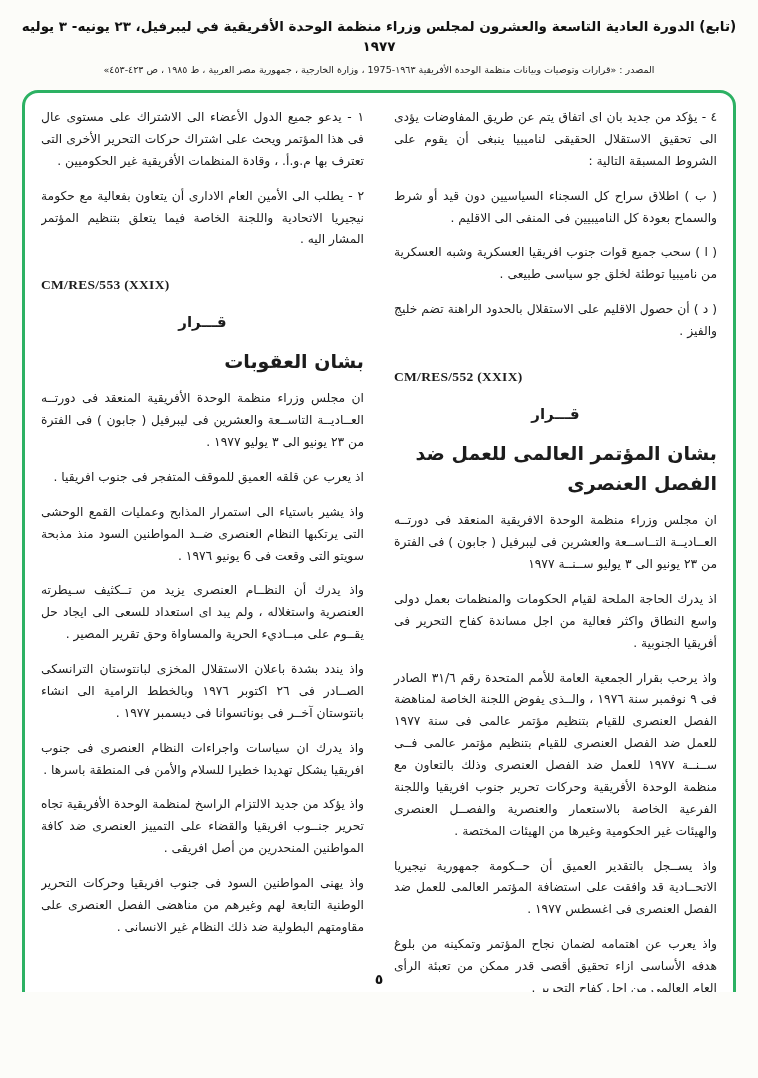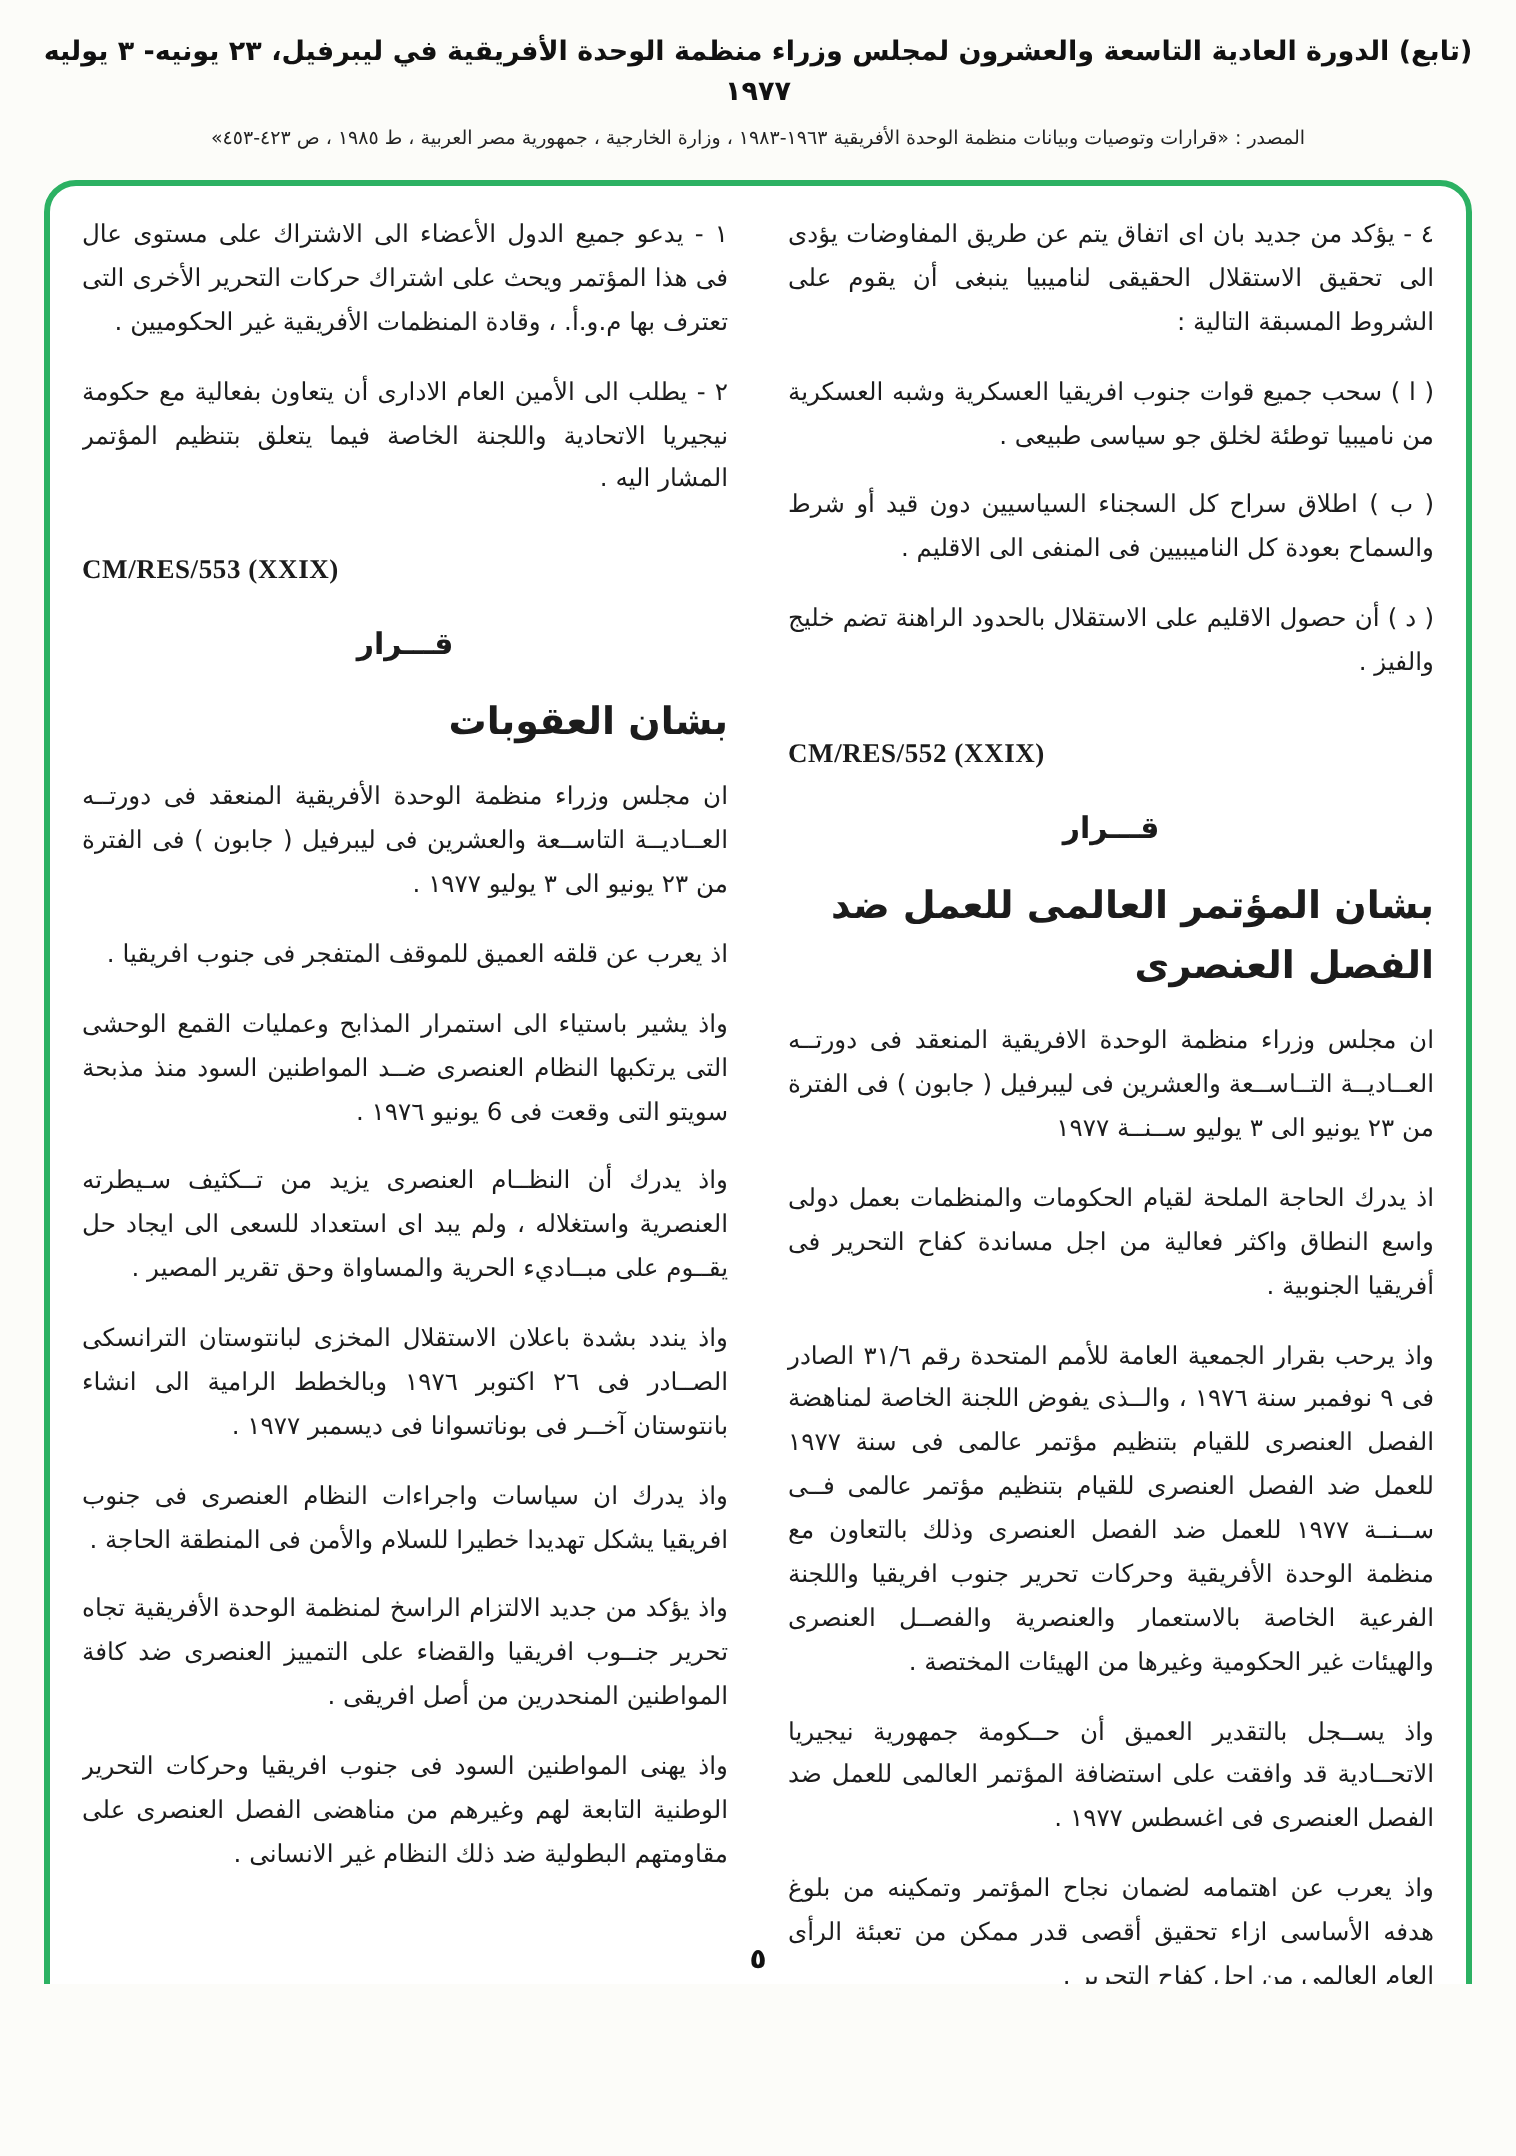--- a/index.html
+++ b/index.html
@@ -37,30 +37,30 @@
   .page-footer { position: absolute; bottom: 4px; left: 0; width: 100%; text-align: center; }
   .page-number { font-weight: 700; font-size: 14px; color: #111; }
 </style>
 </head>
 <body>
 
 <div class="page">
 
   <header class="doc-header">
     <div class="doc-title">(تابع) الدورة العادية التاسعة والعشرون لمجلس وزراء منظمة الوحدة الأفريقية في ليبرفيل، ٢٣ يونيه- ٣ يوليه ١٩٧٧</div>
-    <div class="doc-source">المصدر : «قرارات وتوصيات وبيانات منظمة الوحدة الأفريقية ١٩٦٣-١٩٨٣ ، وزارة الخارجية ، جمهورية مصر العربية ، ط ١٩٨٥ ، ص ٤٢٣-٤٥٣»</div>
+    <div class="doc-source">المصدر : «قرارات وتوصيات وبيانات منظمة الوحدة الأفريقية ١٩٦٣-1975 ، وزارة الخارجية ، جمهورية مصر العربية ، ط ١٩٨٥ ، ص ٤٢٣-٤٥٣»</div>
   </header>
 
   <div class="content-box">
     <div class="columns">
 
       <section class="column">
         <p class="para">٤ - يؤكد من جديد بان اى اتفاق يتم عن طريق المفاوضات يؤدى الى تحقيق الاستقلال الحقيقى لناميبيا ينبغى أن يقوم على الشروط المسبقة التالية :</p>
+        <p class="para">( ب ) اطلاق سراح كل السجناء السياسيين دون قيد أو شرط والسماح بعودة كل الناميبيين فى المنفى الى الاقليم .</p>
         <p class="para">( ا ) سحب جميع قوات جنوب افريقيا العسكرية وشبه العسكرية من ناميبيا توطئة لخلق جو سياسى طبيعى .</p>
-        <p class="para">( ب ) اطلاق سراح كل السجناء السياسيين دون قيد أو شرط والسماح بعودة كل الناميبيين فى المنفى الى الاقليم .</p>
         <p class="para">( د ) أن حصول الاقليم على الاستقلال بالحدود الراهنة تضم خليج والفيز .</p>
         <div class="code">CM/RES/552 (XXIX)</div>
         <h2 class="heading">قـــرار</h2>
         <h3 class="subheading">بشان المؤتمر العالمى للعمل ضد الفصل العنصرى</h3>
         <p class="para">ان مجلس وزراء منظمة الوحدة الافريقية المنعقد فى دورتــه العــاديــة التــاســعة والعشرين فى ليبرفيل ( جابون ) فى الفترة من ٢٣ يونيو الى ٣ يوليو ســنــة ١٩٧٧</p>
         <p class="para">اذ يدرك الحاجة الملحة لقيام الحكومات والمنظمات بعمل دولى واسع النطاق واكثر فعالية من اجل مساندة كفاح التحرير فى أفريقيا الجنوبية .</p>
         <p class="para">واذ يرحب بقرار الجمعية العامة للأمم المتحدة رقم ٣١/٦ الصادر فى ٩ نوفمبر سنة ١٩٧٦ ، والــذى يفوض اللجنة الخاصة لمناهضة الفصل العنصرى للقيام بتنظيم مؤتمر عالمى فى سنة ١٩٧٧ للعمل ضد الفصل العنصرى للقيام بتنظيم مؤتمر عالمى فــى ســنــة ١٩٧٧ للعمل ضد الفصل العنصرى وذلك بالتعاون مع منظمة الوحدة الأفريقية وحركات تحرير جنوب افريقيا واللجنة الفرعية الخاصة بالاستعمار والعنصرية والفصــل العنصرى والهيئات غير الحكومية وغيرها من الهيئات المختصة .</p>
         <p class="para">واذ يســجل بالتقدير العميق أن حــكومة جمهورية نيجيريا الاتحــادية قد وافقت على استضافة المؤتمر العالمى للعمل ضد الفصل العنصرى فى اغسطس ١٩٧٧ .</p>
         <p class="para">واذ يعرب عن اهتمامه لضمان نجاح المؤتمر وتمكينه من بلوغ هدفه الأساسى ازاء تحقيق أقصى قدر ممكن من تعبئة الرأى العام العالمى من اجل كفاح التحرير .</p>
       </section>
@@ -69,21 +69,21 @@
         <p class="para">١ - يدعو جميع الدول الأعضاء الى الاشتراك على مستوى عال فى هذا المؤتمر ويحث على اشتراك حركات التحرير الأخرى التى تعترف بها م.و.أ. ، وقادة المنظمات الأفريقية غير الحكوميين .</p>
         <p class="para">٢ - يطلب الى الأمين العام الادارى أن يتعاون بفعالية مع حكومة نيجيريا الاتحادية واللجنة الخاصة فيما يتعلق بتنظيم المؤتمر المشار اليه .</p>
         <div class="code">CM/RES/553 (XXIX)</div>
         <h2 class="heading">قـــرار</h2>
         <h3 class="subheading">بشان العقوبات</h3>
         <p class="para">ان مجلس وزراء منظمة الوحدة الأفريقية المنعقد فى دورتــه العــاديــة التاســعة والعشرين فى ليبرفيل ( جابون ) فى الفترة من ٢٣ يونيو الى ٣ يوليو ١٩٧٧ .</p>
         <p class="para">اذ يعرب عن قلقه العميق للموقف المتفجر فى جنوب افريقيا .</p>
         <p class="para">واذ يشير باستياء الى استمرار المذابح وعمليات القمع الوحشى التى يرتكبها النظام العنصرى ضــد المواطنين السود منذ مذبحة سويتو التى وقعت فى 6 يونيو ١٩٧٦ .</p>
         <p class="para">واذ يدرك أن النظــام العنصرى يزيد من تــكثيف سـيطرته العنصرية واستغلاله ، ولم يبد اى استعداد للسعى الى ايجاد حل يقــوم على مبــاديء الحرية والمساواة وحق تقرير المصير .</p>
         <p class="para">واذ يندد بشدة باعلان الاستقلال المخزى لبانتوستان الترانسكى الصــادر فى ٢٦ اكتوبر ١٩٧٦ وبالخطط الرامية الى انشاء بانتوستان آخــر فى بوناتسوانا فى ديسمبر ١٩٧٧ .</p>
-        <p class="para">واذ يدرك ان سياسات واجراءات النظام العنصرى فى جنوب افريقيا يشكل تهديدا خطيرا للسلام والأمن فى المنطقة الحاجة .</p>
+        <p class="para">واذ يدرك ان سياسات واجراءات النظام العنصرى فى جنوب افريقيا يشكل تهديدا خطيرا للسلام والأمن فى المنطقة باسرها .</p>
         <p class="para">واذ يؤكد من جديد الالتزام الراسخ لمنظمة الوحدة الأفريقية تجاه تحرير جنــوب افريقيا والقضاء على التمييز العنصرى ضد كافة المواطنين المنحدرين من أصل افريقى .</p>
         <p class="para">واذ يهنى المواطنين السود فى جنوب افريقيا وحركات التحرير الوطنية التابعة لهم وغيرهم من مناهضى الفصل العنصرى على مقاومتهم البطولية ضد ذلك النظام غير الانسانى .</p>
       </section>
 
     </div>
   </div>
 
   <footer class="page-footer">
     <span class="page-number">٥</span>
   </footer>

